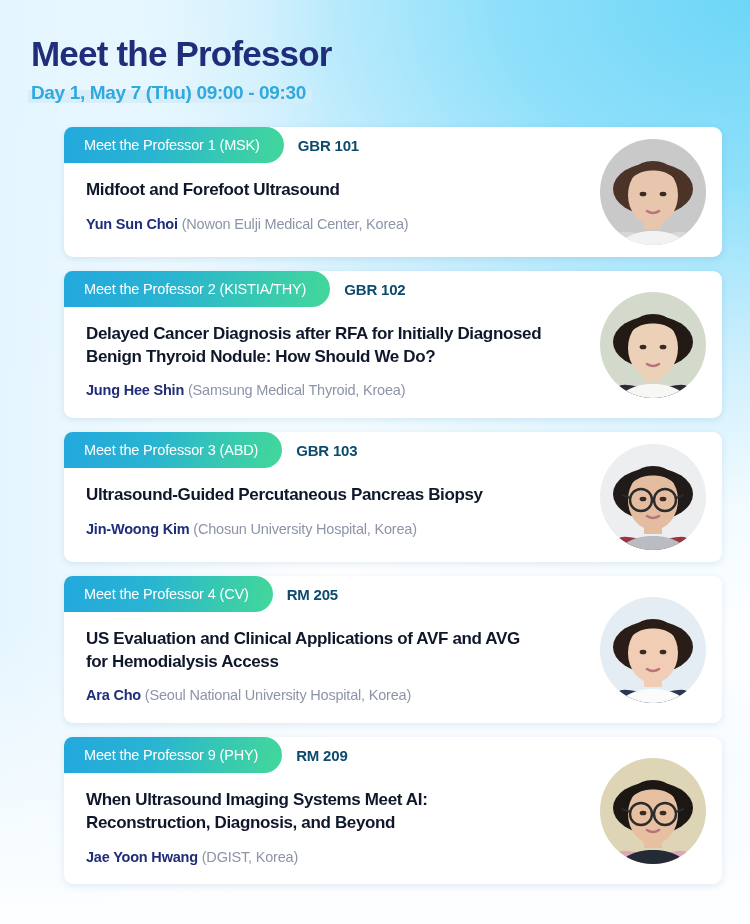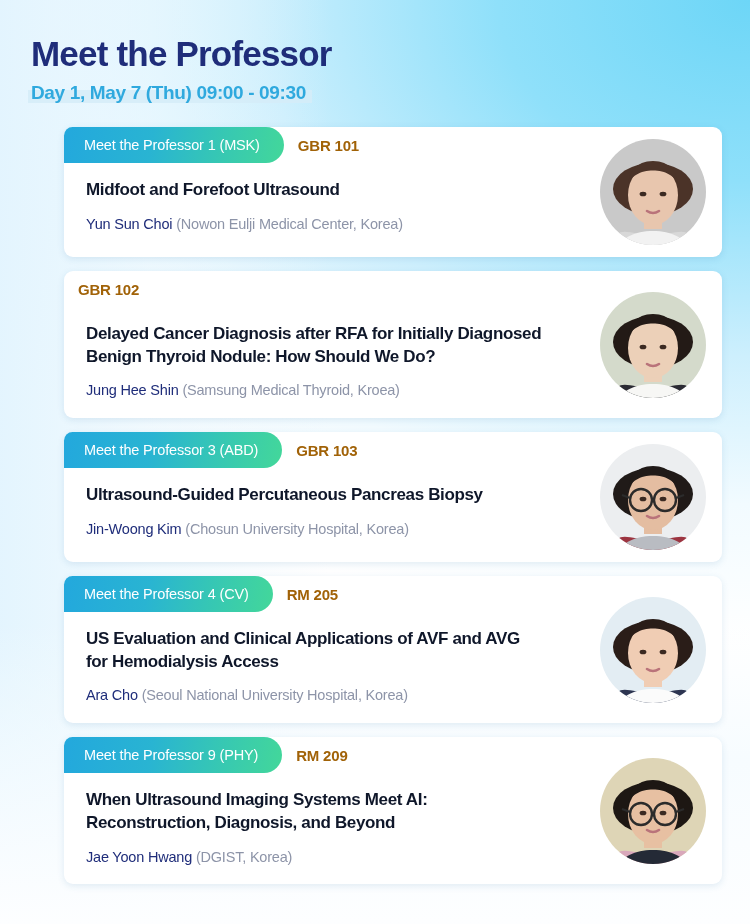--- a/index.html
+++ b/index.html
@@ -121,21 +121,21 @@
     font-weight: 400;
     letter-spacing: -0.15px;
     white-space: nowrap;
   }
 
   .room {
     margin-left: 14px;
     font-size: 15px;
     font-weight: 600;
     letter-spacing: -0.2px;
-    color: #a16207;
+    color: #0c4a6e;
     white-space: nowrap;
   }
 
   .card-body {
     padding: 16px 180px 18px 22px;
   }
 
   .talk-title {
     font-size: 17px;
     font-weight: 700;
@@ -145,21 +145,21 @@
   }
 
   .speaker {
     margin-top: 13px;
     font-size: 14.5px;
     letter-spacing: -0.2px;
     line-height: 1.3;
     color: #8d94a8;
   }
   .speaker .sp-name {
-    font-weight: 400;
+    font-weight: 700;
     color: #1f2d7a;
   }
   .speaker .sp-aff { font-weight: 400; }
 
   
   .avatar {
     position: absolute;
     right: 16px;
     top: 50%;
     transform: translateY(-50%);
@@ -212,20 +212,21 @@
     <path d="M28 48 C30 26 76 26 78 48 C78 34 70 22 53 22 C36 22 28 34 28 48 Z" fill="#4b3328"></path>
     <ellipse cx="43" cy="55" rx="3.4" ry="2.3" fill="#3b2a22"></ellipse>
     <ellipse cx="63" cy="55" rx="3.4" ry="2.3" fill="#3b2a22"></ellipse>
     <path d="M47 72 q6 4 12 0" stroke="#b9737a" stroke-width="2.6" fill="none" stroke-linecap="round"></path>
 
   </svg>
         </div>
   </div>
       <div class="card">
     <div class="badge-row">
+      <span class="badge">Meet the Professor 2 (KISTIA/THY)</span>
       <span class="room">GBR 102</span>
     </div>
     <div class="card-body">
       <div class="talk-title">Delayed Cancer Diagnosis after RFA for Initially Diagnosed Benign Thyroid Nodule: How Should We Do?</div>
       <div class="speaker">
         <span class="sp-name">Jung Hee Shin</span>
         <span class="sp-aff">(Samsung Medical Thyroid, Kroea)</span>
       </div>
     </div>
     <div class="avatar">

